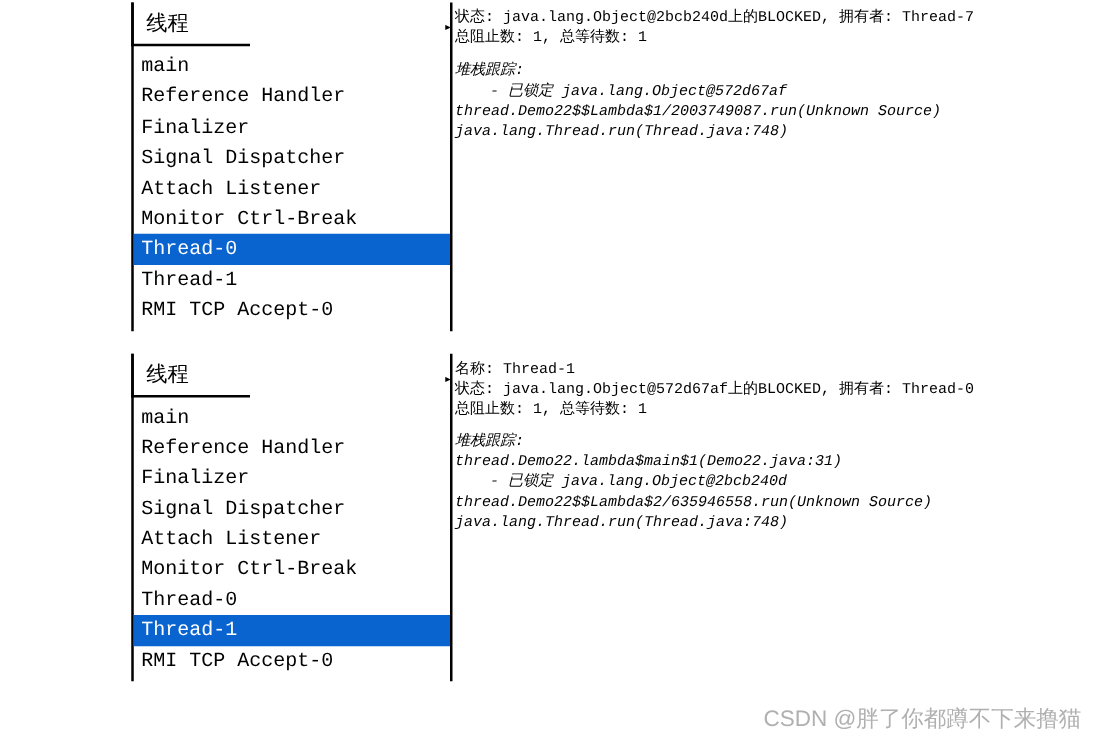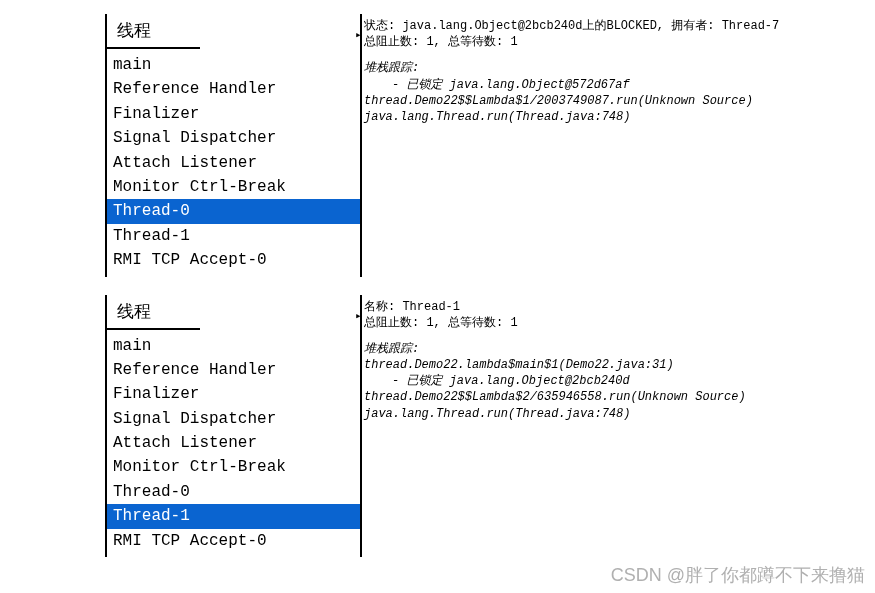--- a/index.html
+++ b/index.html
@@ -9,21 +9,21 @@
       background: #fff;
       width: 875px;
       height: 593px;
       position: relative;
       overflow: hidden;
     }
     .panel-group {
       display: flex;
       flex-direction: column;
       gap: 18px;
-      padding-top: 14px;
+      padding-top: 2px;
     }
     .panel {
       display: flex;
       border-left: 2px solid #000;
     }
     .left-col {
       width: 255px;
       border-right: 2px solid #000;
       display: flex;
       flex-direction: column;
@@ -140,20 +140,24 @@
           <div class="thread-item">RMI TCP Accept-0</div>
         </div>
     </div>
     <div class="right-col">
       <span class="arrow">▸</span>
       <div class="info-line">
         <span>名称:</span>
         <span>Thread-1</span>
       </div>
       <div class="info-line">
+        <span>状态:</span>
+        <span>java.lang.Object@572d67af上的BLOCKED, 拥有者: Thread-0</span>
+      </div>
+      <div class="info-line">
         <span>总阻止数:</span>
         <span>1,</span>
         <span>总等待数:</span>
         <span>1</span>
       </div>
       <div class="stack-block">
         <div class="info-line">堆栈跟踪:</div>
         <div id="stack2">
             <div class="stack-line">thread.Demo22.lambda$main$1(Demo22.java:31)</div>
             <div class="stack-line indent">- 已锁定 java.lang.Object@2bcb240d</div>

